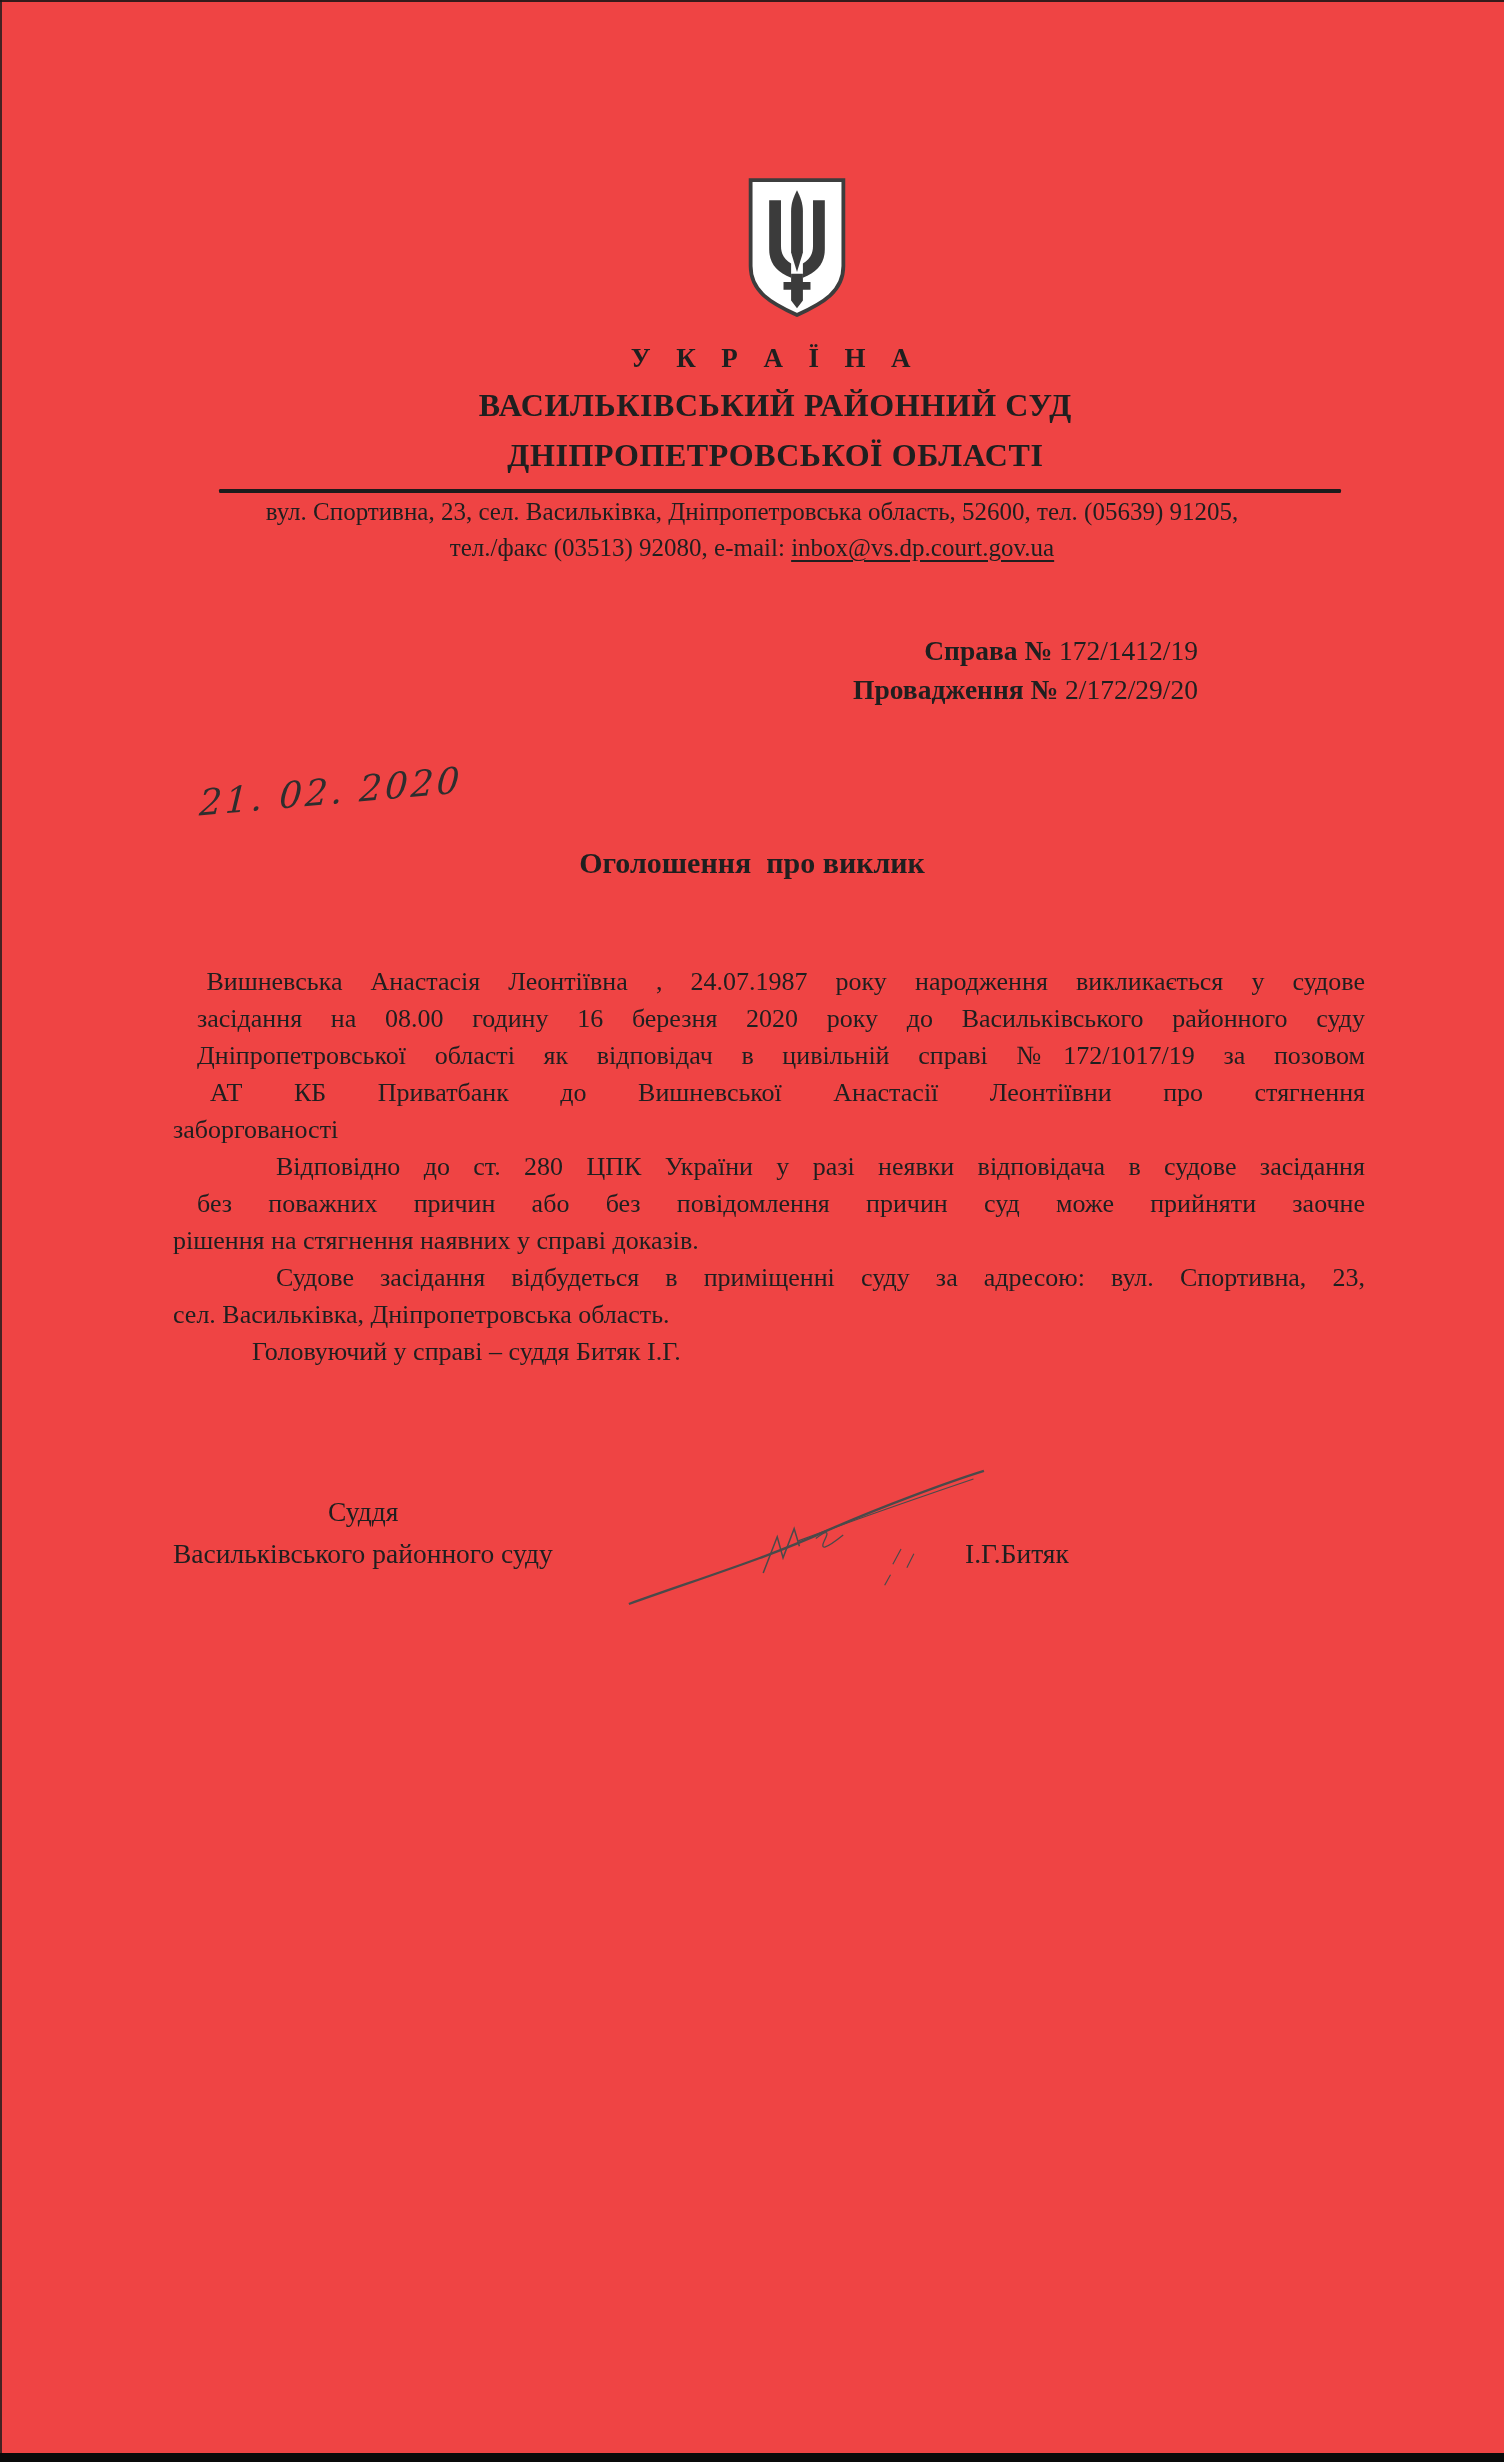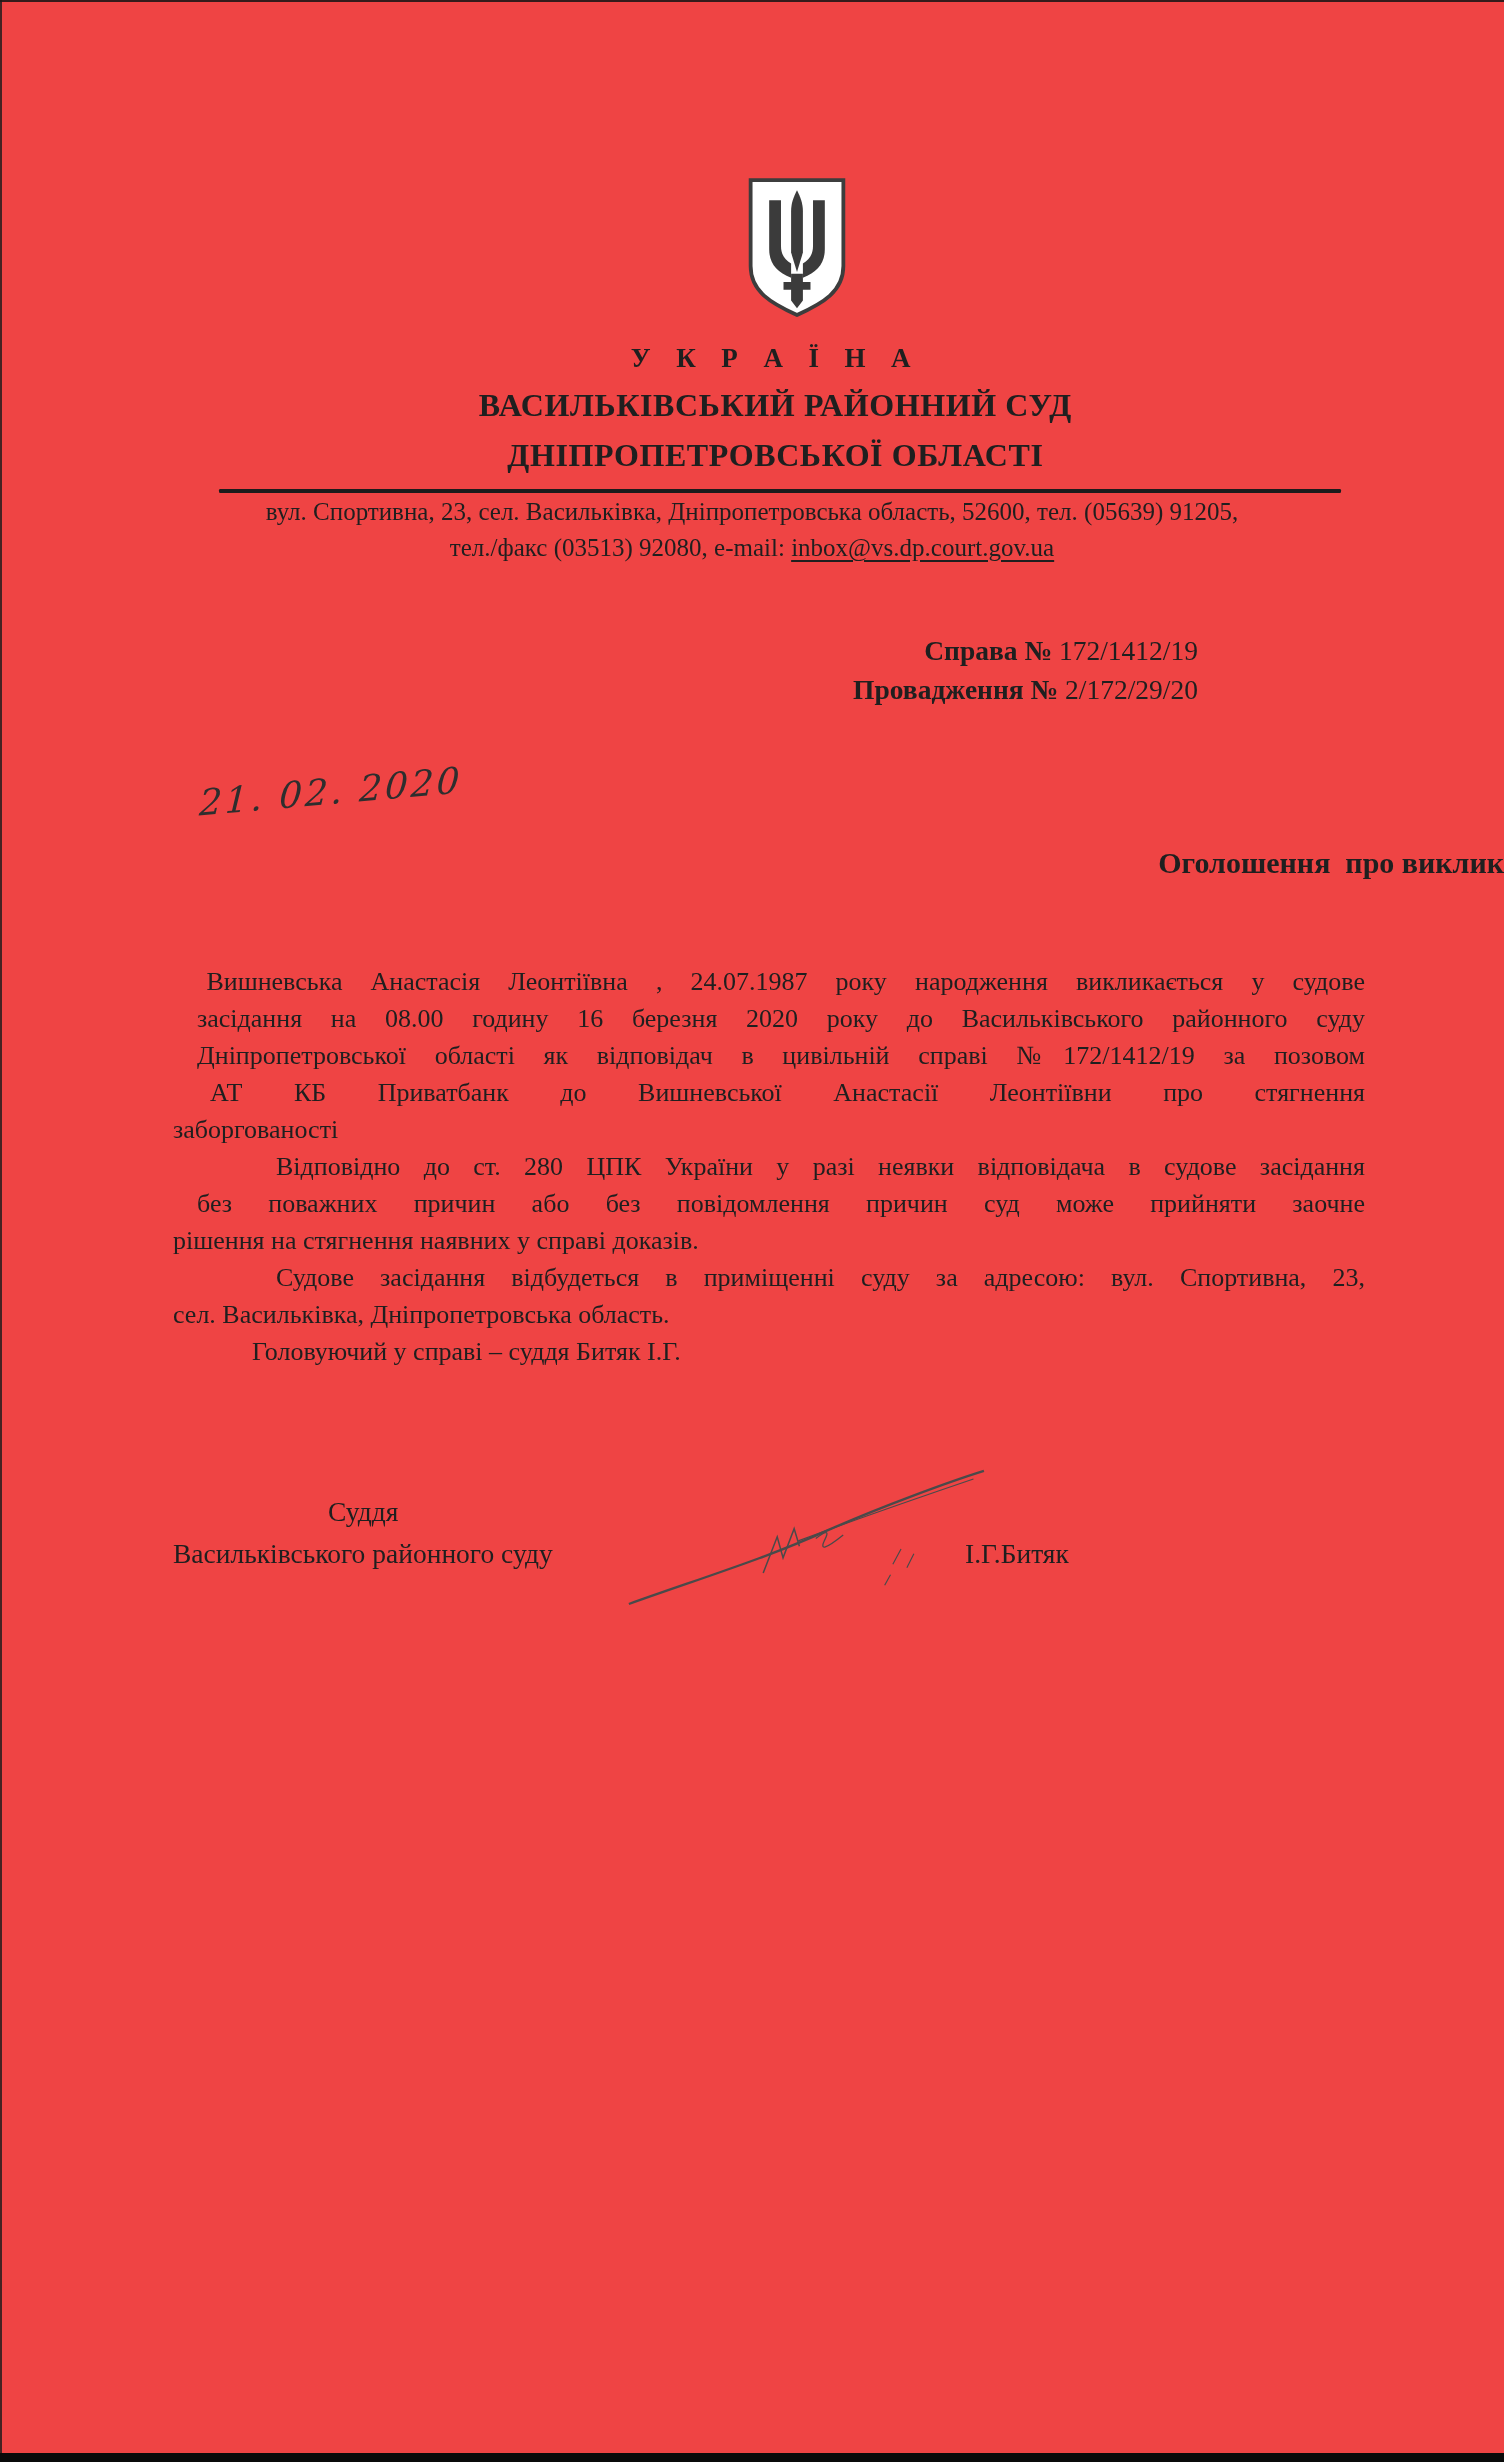--- a/index.html
+++ b/index.html
@@ -34,21 +34,21 @@
 
   .handwritten{
     position:absolute;left:199px;top:771px;
     font-size:36px;font-style:italic;color:#2e2e2e;
     letter-spacing:2.9px;
     transform:rotate(-5deg) skewX(-8deg);
     font-family:"DejaVu Serif",serif;
     white-space:pre;
   }
 
-  .doc-title{position:absolute;top:845px;left:0;width:100%;text-align:right;
+  .doc-title{position:absolute;top:845px;left:0;width:100%;text-align:center;
     font-size:30px;font-weight:bold;line-height:35px;white-space:pre;}
 
   .body-text{position:absolute;top:963px;left:173px;width:1192px;font-size:26px;line-height:37px;}
   .jl{text-align:justify;text-align-last:justify;margin-left:24px;}
   .jl-last{text-align:left;text-align-last:left;}
   .ind-xs{padding-left:9.4px;}
   .ind-sm{padding-left:13px;}
   .ind-lg{padding-left:79px;font-family:Liberation Serif, serif;}
 
   .sig-role1{position:absolute;left:328px;top:1493px;font-size:27.5px;line-height:37px;}
@@ -95,21 +95,21 @@
   </div>
 
   <div class="handwritten">21. 02. 2020</div>
 
   <div class="doc-title">Оголошення  про виклик</div>
 
   <div class="body-text">
     <div>
       <div class="jl ind-xs">Вишневська Анастасія Леонтіївна , 24.07.1987 року народження викликається у судове</div>
       <div class="jl">засідання на 08.00 годину 16 березня 2020 року до Васильківського районного суду</div>
-      <div class="jl">Дніпропетровської області як відповідач в цивільній справі №172/1412/19 за позовом</div>
+      <div class="jl">Дніпропетровської області як відповідач в цивільній справі №172/1017/19 за позовом</div>
       <div class="jl ind-sm">АТ КБ Приватбанк до Вишневської Анастасії Леонтіївни про стягнення</div>
       <div class="jl-last">заборгованості</div>
     </div>
     <div>
       <div class="jl ind-lg">Відповідно до ст. 280 ЦПК України у разі неявки відповідача в судове засідання</div>
       <div class="jl">без поважних причин або без повідомлення причин суд може прийняти заочне</div>
       <div class="jl-last">рішення на стягнення наявних у справі доказів.</div>
     </div>
     <div>
       <div class="jl ind-lg">Судове засідання відбудеться в приміщенні суду за адресою: вул. Спортивна, 23,</div>

